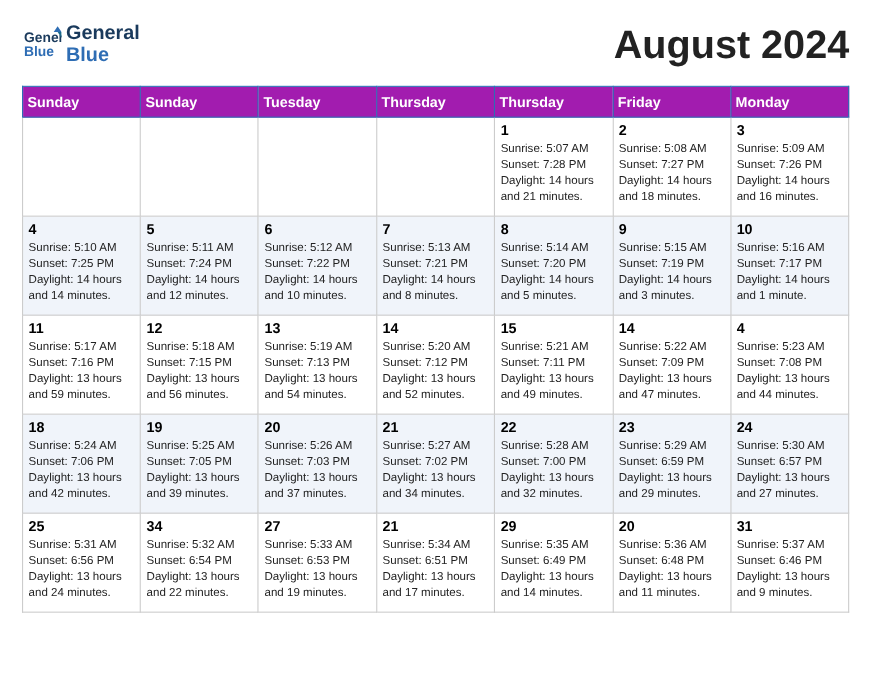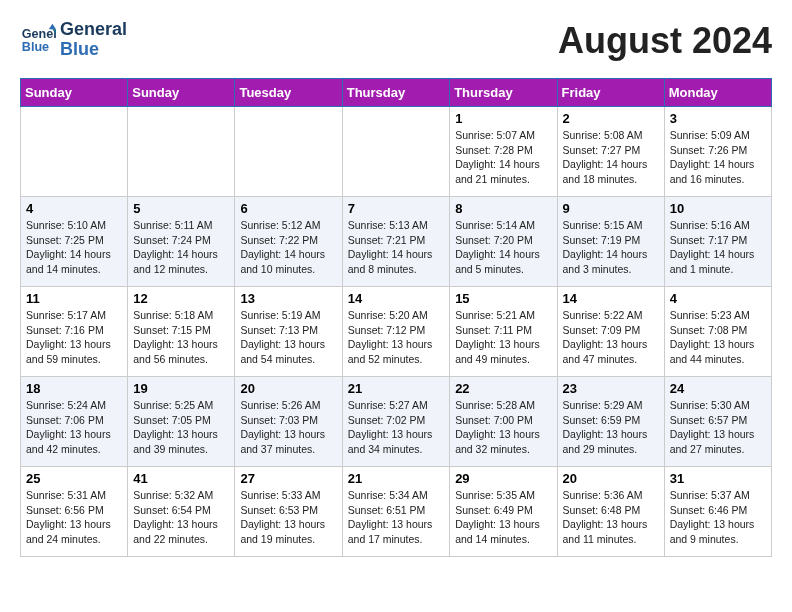--- a/index.html
+++ b/index.html
@@ -227,21 +227,21 @@
           <span class="day-number">24</span>
           <div class="cell-content">Sunrise: 5:30 AM<br>Sunset: 6:57 PM<br>Daylight: 13 hours and 27 minutes.</div>
         </td>
       </tr>
       <tr>
         <td>
           <span class="day-number">25</span>
           <div class="cell-content">Sunrise: 5:31 AM<br>Sunset: 6:56 PM<br>Daylight: 13 hours and 24 minutes.</div>
         </td>
         <td>
-          <span class="day-number">41</span>
+          <span class="day-number">34</span>
           <div class="cell-content">Sunrise: 5:32 AM<br>Sunset: 6:54 PM<br>Daylight: 13 hours and 22 minutes.</div>
         </td>
         <td>
           <span class="day-number">27</span>
           <div class="cell-content">Sunrise: 5:33 AM<br>Sunset: 6:53 PM<br>Daylight: 13 hours and 19 minutes.</div>
         </td>
         <td>
           <span class="day-number">21</span>
           <div class="cell-content">Sunrise: 5:34 AM<br>Sunset: 6:51 PM<br>Daylight: 13 hours and 17 minutes.</div>
         </td>

